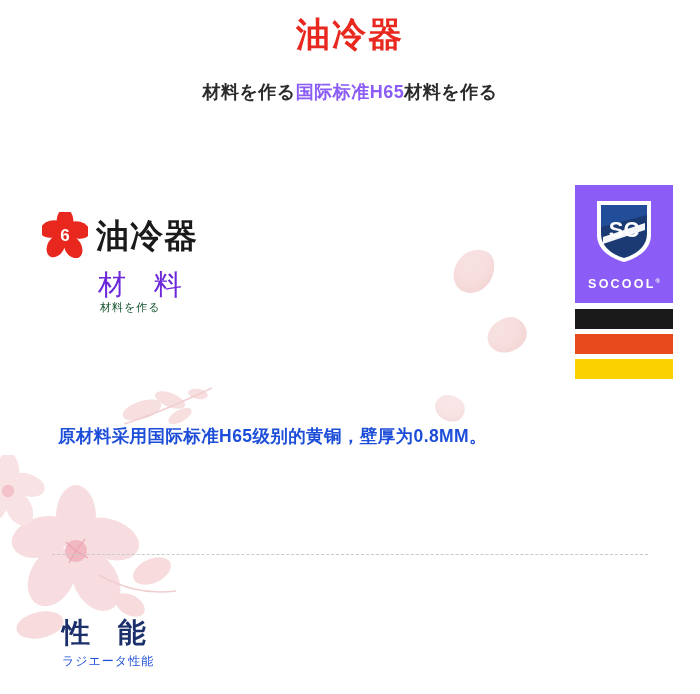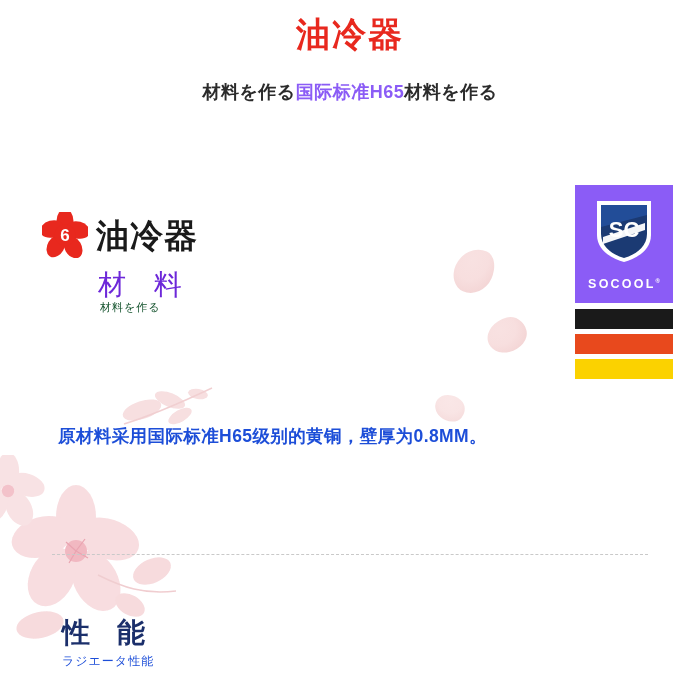--- a/index.html
+++ b/index.html
@@ -180,21 +180,20 @@
 
   
   .sec2-label-big {
     position: absolute;
     left: 62px;
     top: 614px;
     font-size: 28px;
     font-weight: bold;
     color: #1b2f6b;
     letter-spacing: 10px;
-    font-family: Liberation Serif, serif;
   }
   .sec2-label-jp {
     position: absolute;
     left: 62px;
     top: 653px;
     font-size: 12px;
     color: #1d4ed8;
     letter-spacing: 1px;
   }
 </style>

